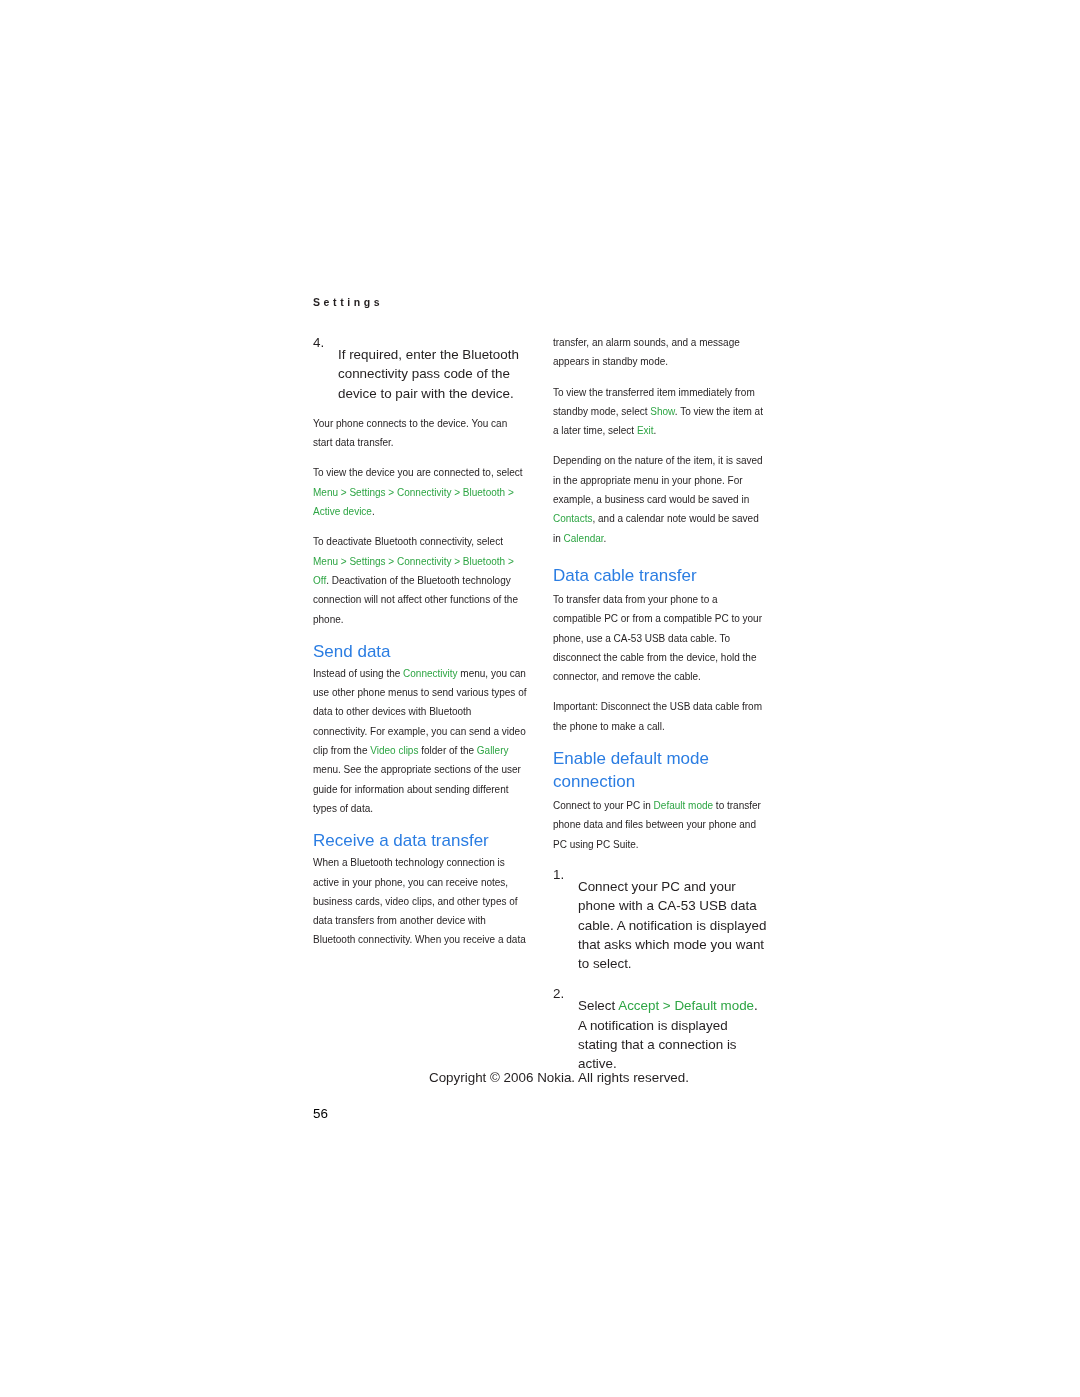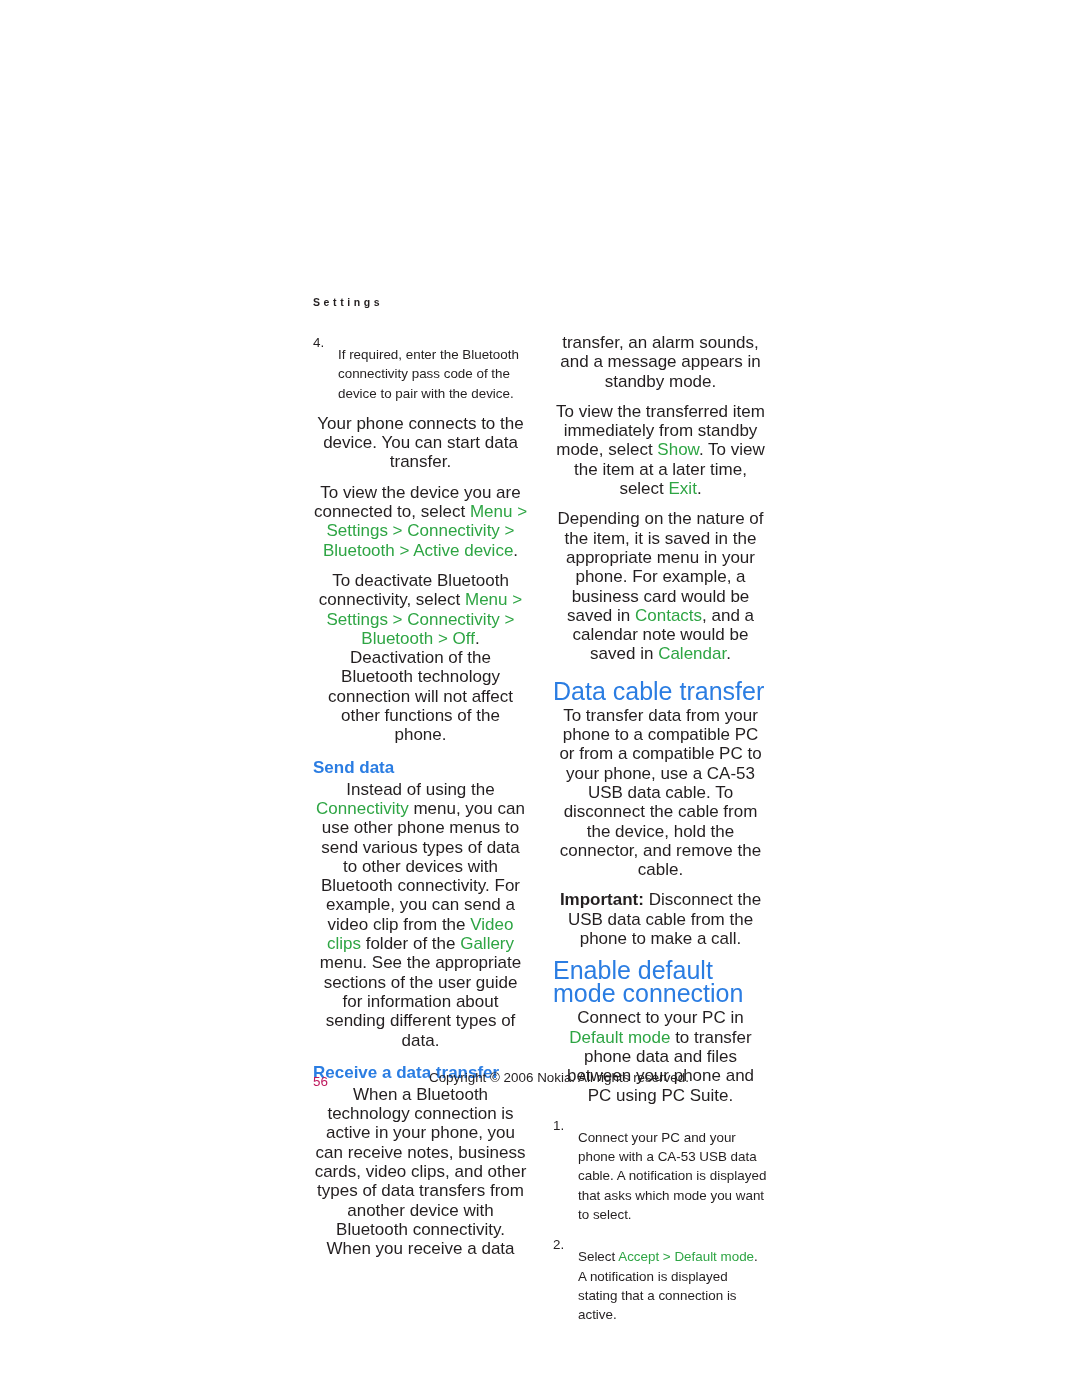--- a/index.html
+++ b/index.html
@@ -44,68 +44,68 @@
     width: 455px;
     display: flex;
     gap: 25px;
   }
   .col {
     width: 215px;
   }
 
   p {
     margin: 0 0 11px 0;
-    font-size: 17px;
+    font-size: 10px;
     line-height: 19.3px;
-    text-align: center;
+    text-align: left;
   }
   p.tight { margin-bottom: 16px; }
 
   
   .numitem {
     display: flex;
     margin: 0 0 11px 0;
     font-size: 13.4px;
     line-height: 19.3px;
   }
   .numitem .marker {
     width: 25px;
     flex: 0 0 25px;
   }
   .numitem .body { flex: 1 1 auto; margin-top: 12px; }
 
   
   h2.section-head {
     margin: 11px 0 3px 0;
-    font-size: 25px;
+    font-size: 17px;
     line-height: 23px;
     font-weight: normal;
     color: #2b7de2;
   }
   h2.section-head.first { margin-top: 16px; }
 
   h3.sub-head {
     margin: 12px 0 2px 0;
     font-size: 17px;
     line-height: 21px;
-    font-weight: bold;
+    font-weight: normal;
     color: #2b7de2;
   }
 
   .ui { color: #2ea544; }
   .gt { color: #2ea544; font-style: normal; }
-  .bold { font-weight: bold; }
+  .bold { font-weight: normal; }
 
   
   .folio {
     position: absolute;
     left: 313px;
-    top: 1074px;
+    top: 1106px;
     font-size: 13.4px;
-    color: #be185d;
+    color: #000000;
   }
   .copyright {
     position: absolute;
     left: 429px;
     top: 1070px;
     font-size: 13.4px;
     color: #231f20;
     white-space: nowrap;
   }
 </style>

